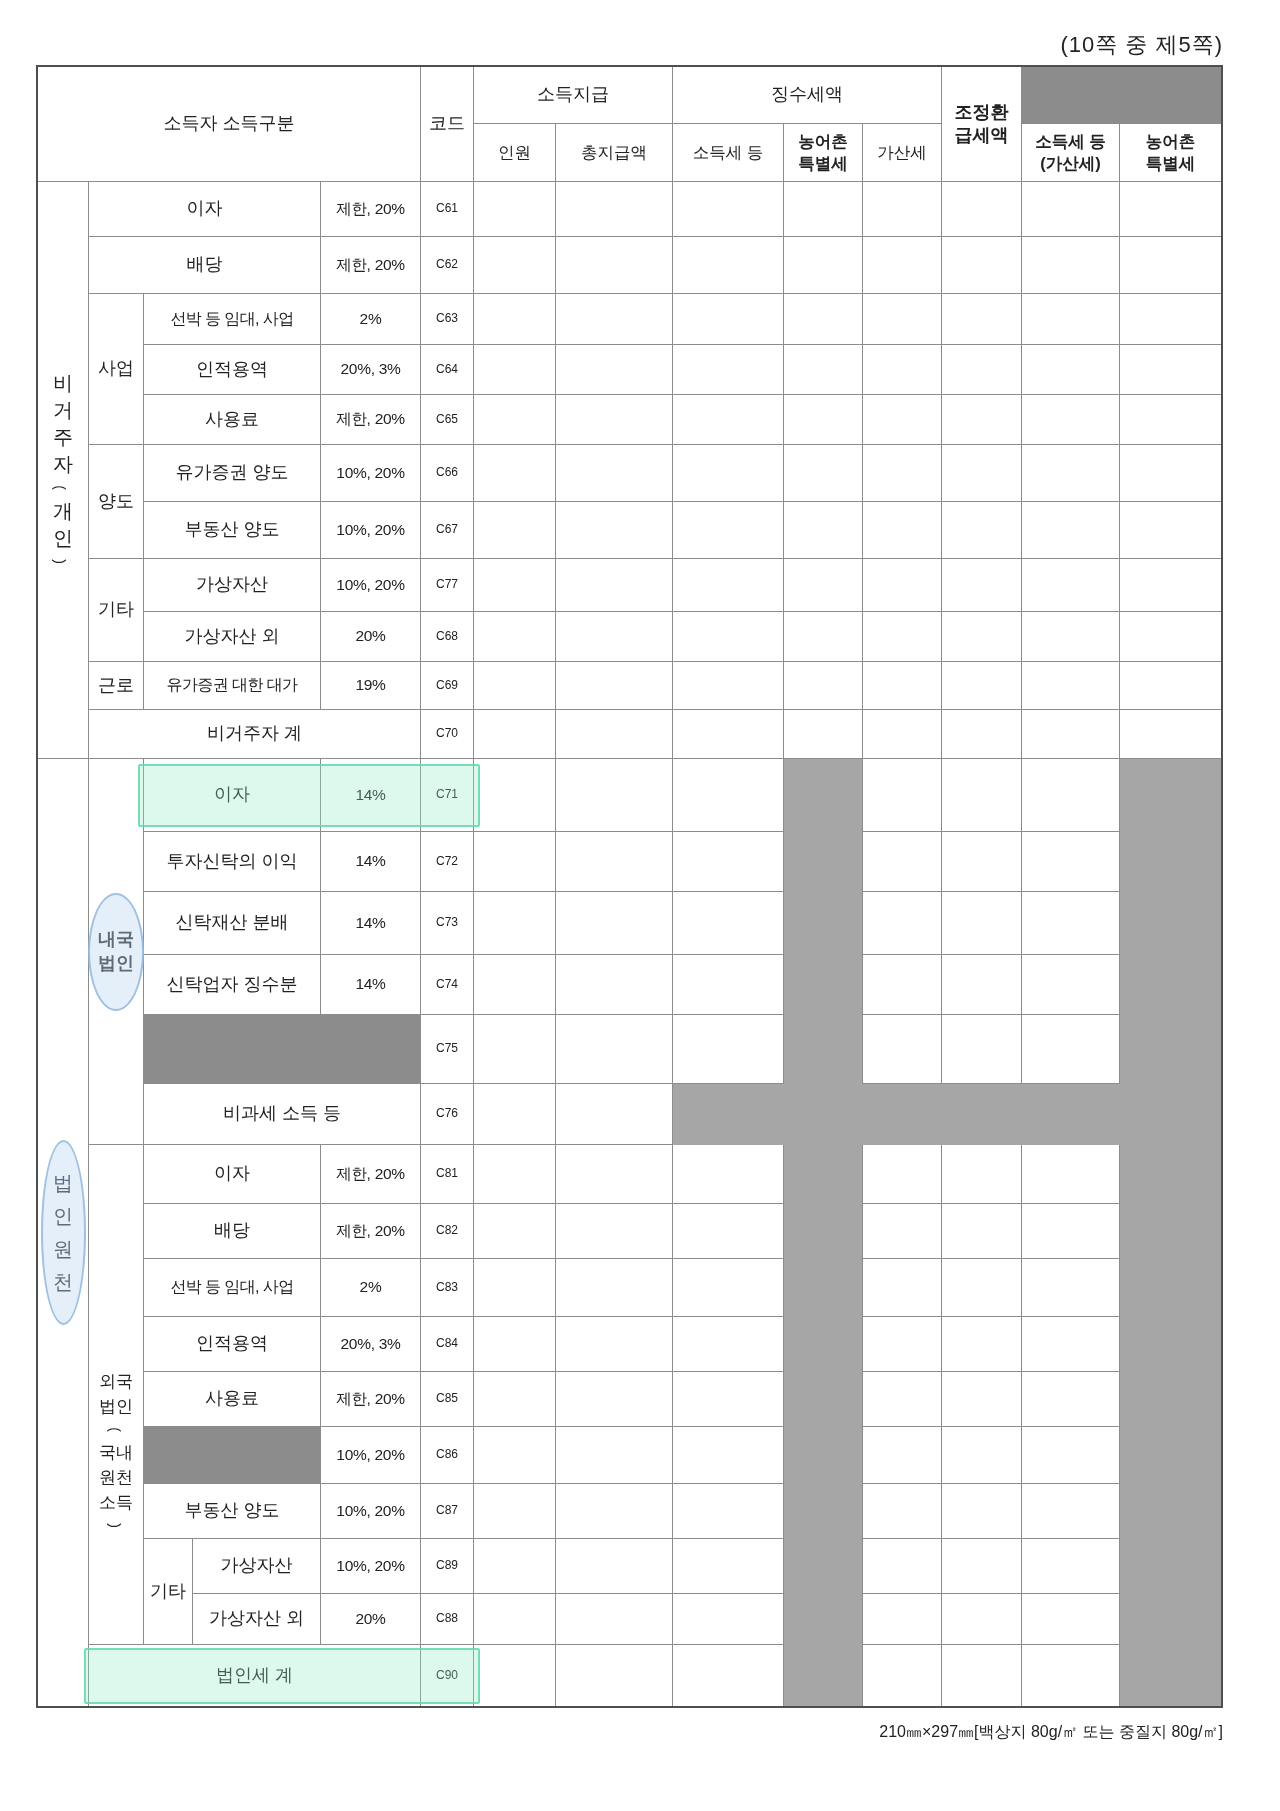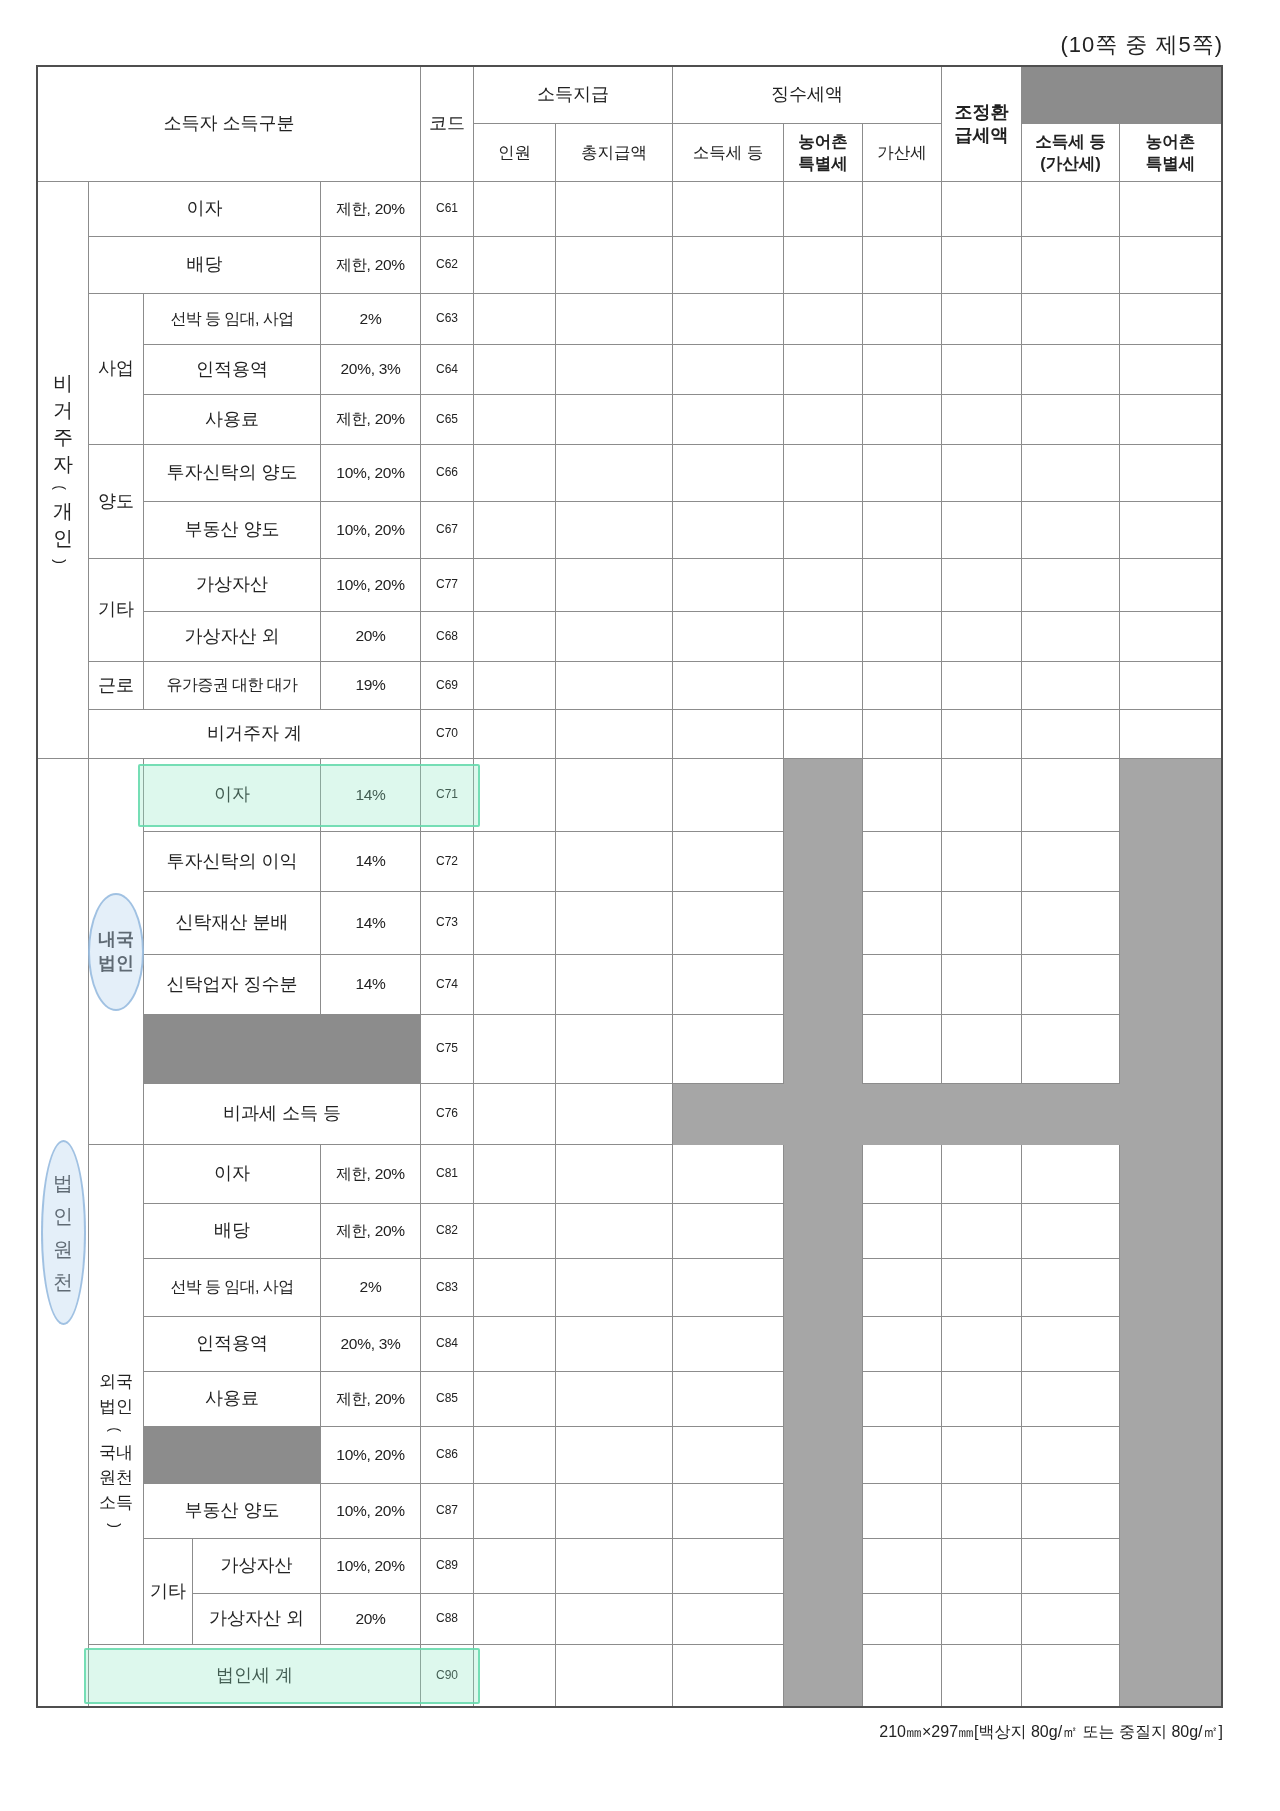--- a/index.html
+++ b/index.html
@@ -112,21 +112,21 @@
   <div class="c code" style="grid-area:5/6/6/7">C63</div>
 
   <div class="c" style="grid-area:6/3/7/5">인적용역</div>
   <div class="c rate" style="grid-area:6/5/7/6">20%, 3%</div>
   <div class="c code" style="grid-area:6/6/7/7">C64</div>
 
   <div class="c" style="grid-area:7/3/8/5">사용료</div>
   <div class="c rate" style="grid-area:7/5/8/6">제한, 20%</div>
   <div class="c code" style="grid-area:7/6/8/7">C65</div>
 
-  <div class="c" style="grid-area:8/3/9/5">투자신탁의 양도</div>
+  <div class="c" style="grid-area:8/3/9/5">유가증권 양도</div>
   <div class="c rate" style="grid-area:8/5/9/6">10%, 20%</div>
   <div class="c code" style="grid-area:8/6/9/7">C66</div>
 
   <div class="c" style="grid-area:9/3/10/5">부동산 양도</div>
   <div class="c rate" style="grid-area:9/5/10/6">10%, 20%</div>
   <div class="c code" style="grid-area:9/6/10/7">C67</div>
 
   <div class="c" style="grid-area:10/3/11/5">가상자산</div>
   <div class="c rate" style="grid-area:10/5/11/6">10%, 20%</div>
   <div class="c code" style="grid-area:10/6/11/7">C77</div>

